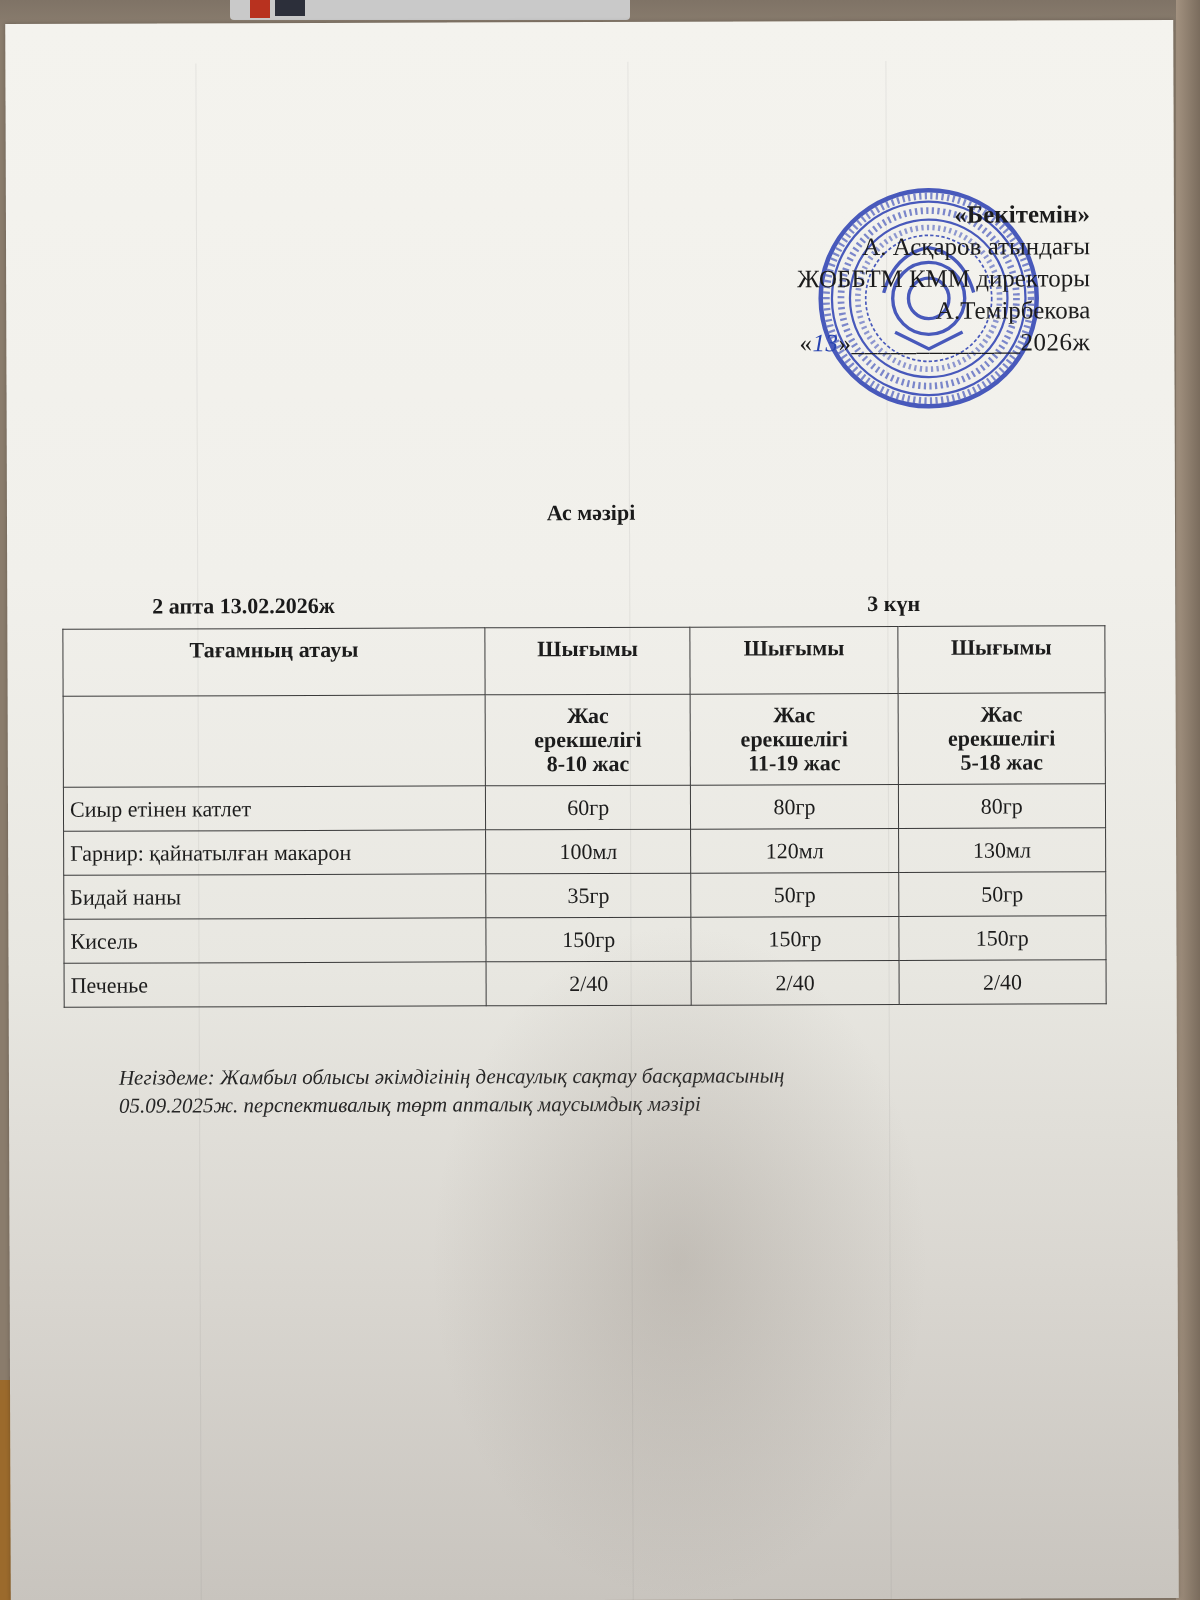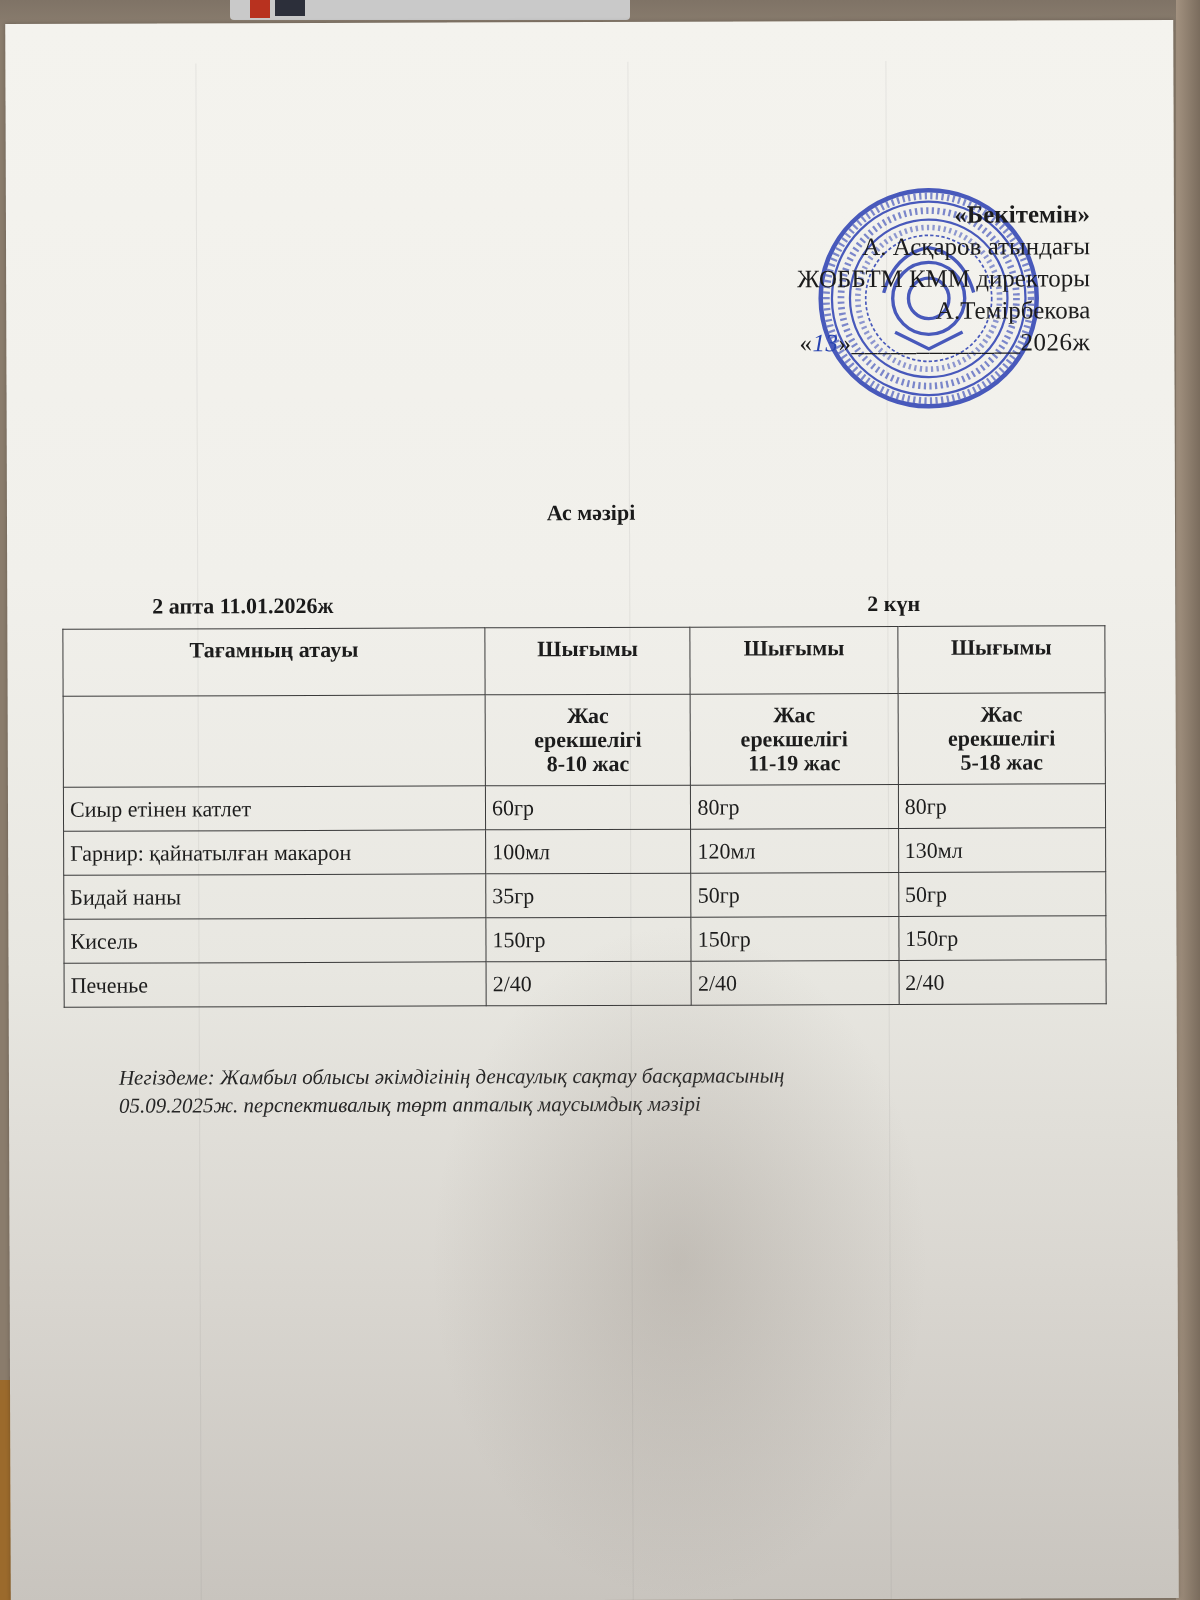--- a/index.html
+++ b/index.html
@@ -70,21 +70,21 @@
   }
   table.menu th { font-weight: bold; text-align: center; }
   .c1 { width: 418px; }
   .c2 { width: 195px; }
   .c3 { width: 197px; }
   tr.h1 th { height: 56px; vertical-align: top; padding-top: 8px; }
   tr.h2 th { height: 86px; line-height: 24px; vertical-align: middle; }
   tr.h2 th.empty { }
   tr.row td { height: 39px; }
   tr.row td.name { text-align: left; }
-  tr.row td.val { }
+  tr.row td.val { text-align: center; }
   .basis {
     position: absolute; left: 110px; top: 1040px; font-style: italic; font-size: 21px;
     line-height: 28px; color: #262626;
   }
 </style>
 </head>
 <body>
 
 <div class="desk-top"></div>
 <div class="desk-item">
@@ -117,22 +117,22 @@
     <div class="bold">«Бекітемін»</div>
     <div>А. Асқаров атындағы</div>
     <div>ЖОББТМ КММ директоры</div>
     <div>А.Темірбекова</div>
     <div class="date-line">
       <span>«</span><span class="u">13</span><span>»_____________</span><span>2026ж</span>
     </div>
   </div>
 
   <div class="title">Ас мәзірі</div>
-  <div class="week">2 апта  11.01.2026ж</div>
-  <div class="day">2 күн</div>
+  <div class="week">2 апта  13.02.2026ж</div>
+  <div class="day">3 күн</div>
 
   <table class="menu">
     <tbody>
         <tr class="h1">
       <th class="c1">Тағамның атауы</th>
       <th class="c2">Шығымы</th>
       <th class="c3">Шығымы</th>
       <th class="c3">Шығымы</th>
     </tr>
     <tr class="h2">

